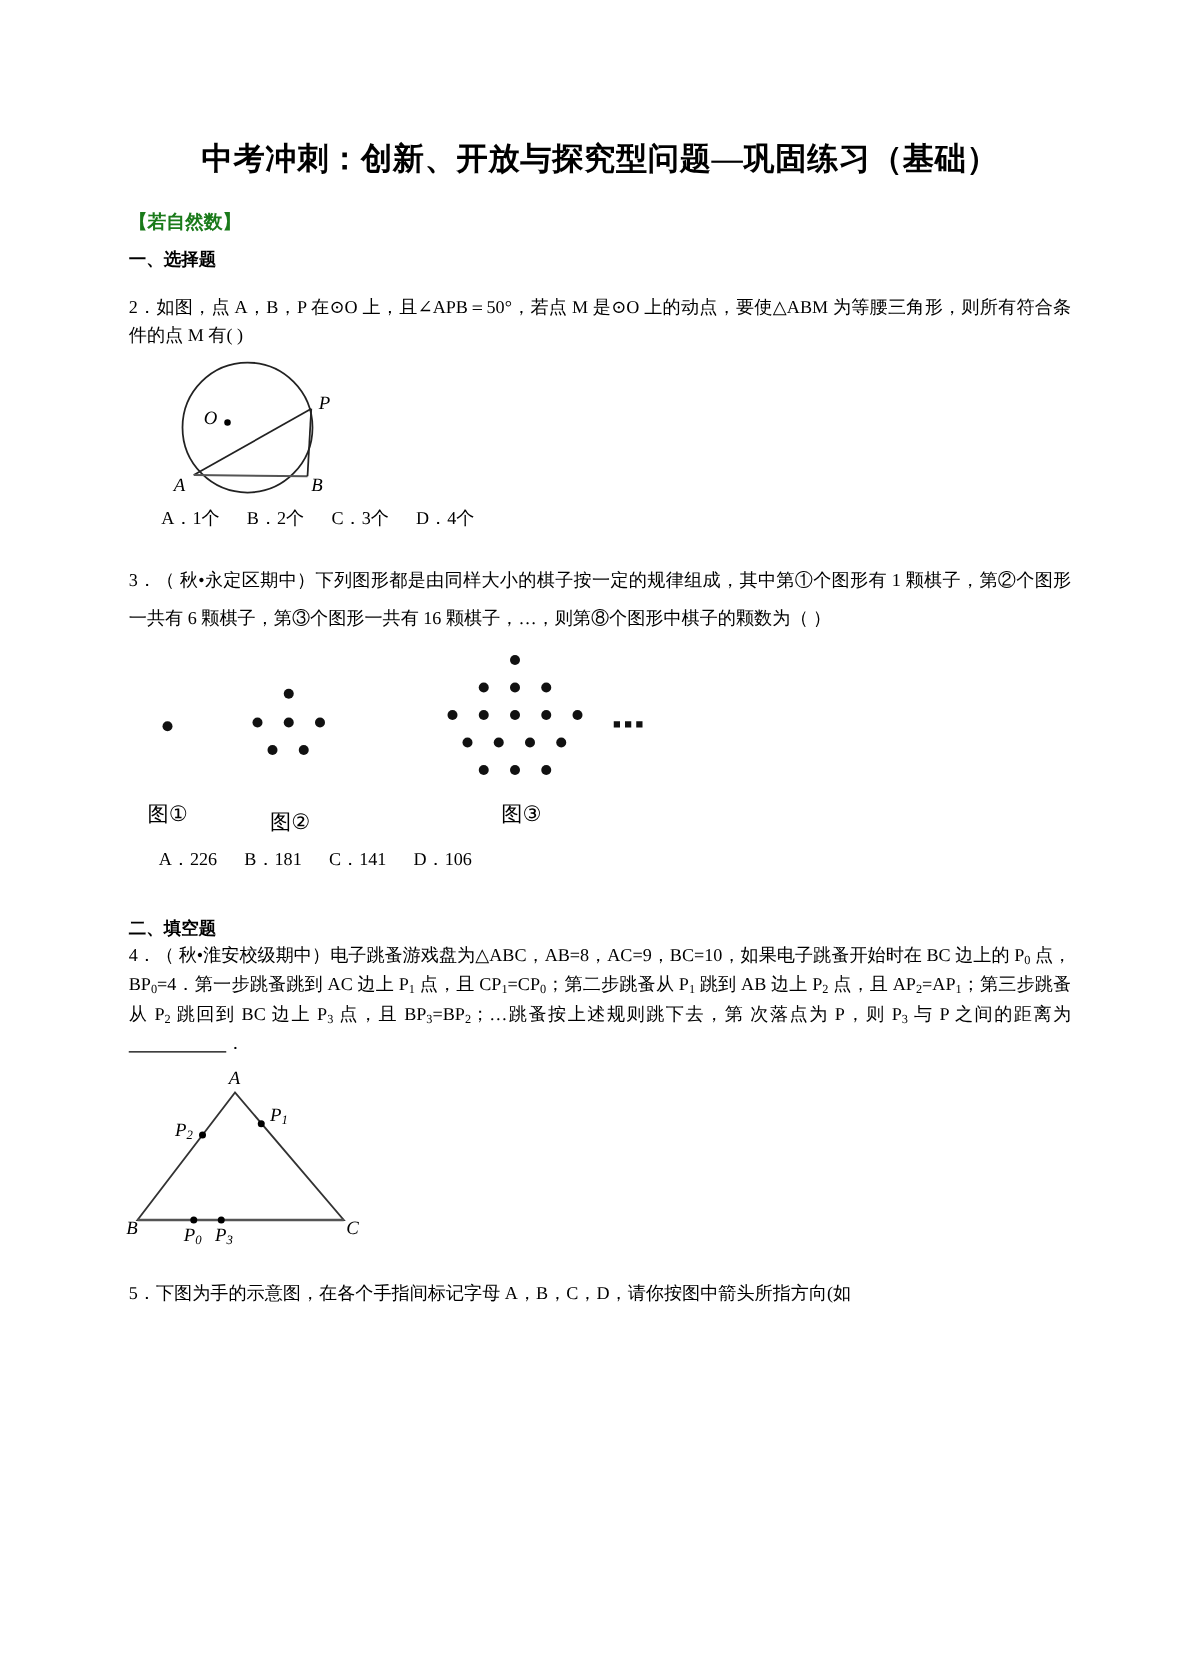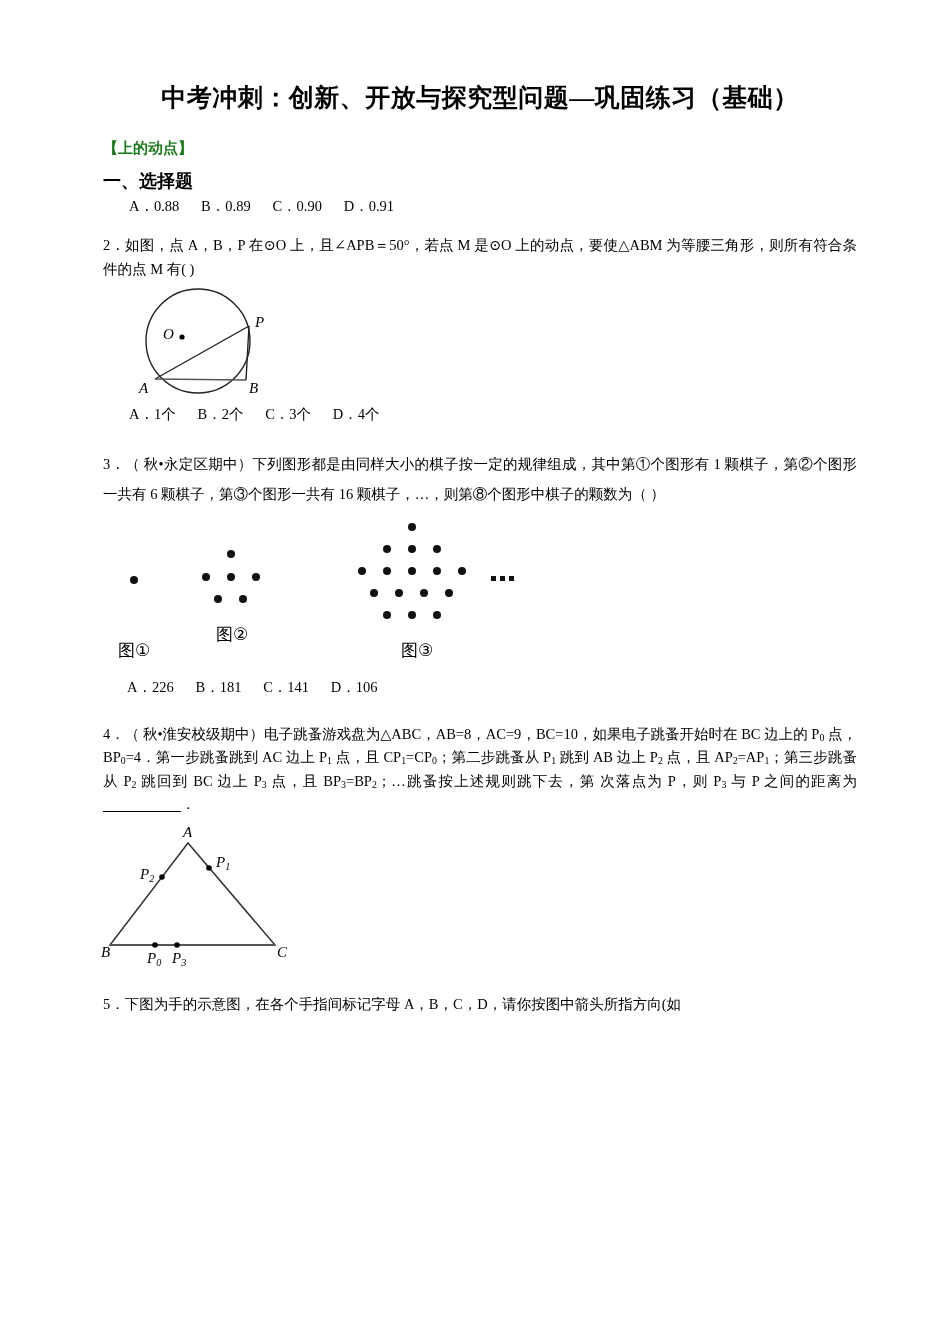--- a/index.html
+++ b/index.html
@@ -28,36 +28,36 @@
     width: 754px;
   }
 
   
   .doc-title {
     font-size: 25px;
     font-weight: bold;
     text-align: center;
     letter-spacing: 0.5px;
     margin: 0;
-    padding-top: 82px;
+    padding-top: 112px;
     line-height: 1.3;
     font-family: "Liberation Serif", "DejaVu Serif", serif;
   }
 
   
   .green-head {
     font-size: 15px;
     font-weight: bold;
     margin-top: 22px;
     line-height: 1.5;
   }
 
   
   .sub-head {
-    font-size: 18px;
+    font-size: 14px;
     font-weight: bold;
     margin-top: 9px;
     line-height: 1.5;
   }
 
   
   .q {
     font-size: 14.5px;
     line-height: 1.62;
     text-align: justify;
@@ -124,25 +124,24 @@
   svg { display: block; overflow: visible; }
 </style>
 </head>
 <body>
 
 <div class="page">
   <div class="content">
 
     <div class="doc-title">中考冲刺：创新、开放与探究型问题—巩固练习（基础）</div>
 
-    <div class="green-head" style="color:#1a7a1a">【上的动点】</div>
+    <div class="green-head" style="color:#1a7a1a">【若自然数】</div>
 
     <div class="sub-head">一、选择题</div>
 
-    <div class="opts">A．0.88      B．0.89      C．0.90      D．0.91</div>
 
     <div class="gap-md"></div>
 
     <div class="q">2．如图，点 A，B，P 在⊙O 上，且∠APB＝50°，若点 M 是⊙O 上的动点，要使△ABM 为等腰三角形，则所有符合条件的点 M 有(      )</div>
 
     <div class="fig fig-circle">
       <svg width="220" height="118" viewBox="0 0 220 118">
         <circle cx="95" cy="56" r="52" fill="none" stroke="#222" stroke-width="1.4"></circle>
 
         <line x1="52" y1="94" x2="146" y2="41" stroke="#222" stroke-width="1.4"></line>
@@ -202,28 +201,29 @@
         <span class="dot" style="left:330px; top:95px;"></span>
       </div>
 
       <div>
         <span class="ell" style="left:388px; top:60px;"></span>
         <span class="ell" style="left:397px; top:60px;"></span>
         <span class="ell" style="left:406px; top:60px;"></span>
       </div>
 
       <span class="lbl-cn" style="left:15px;  top:126px;">图①</span>
-      <span class="lbl-cn" style="left:113px; top:110px;">图②</span>
+      <span class="lbl-cn" style="left:113px; top:132px;">图②</span>
       <span class="lbl-cn" style="left:298px; top:126px;">图③</span>
     </div>
 
     <div class="opts" style="padding-left:24px">A．226      B．181      C．141      D．106</div>
 
     <div class="gap-lg"></div>
 
+    <div class="sub-head">二、填空题</div>
 
     <div class="q">4．（ 秋•淮安校级期中）电子跳蚤游戏盘为△ABC，AB=8，AC=9，BC=10，如果电子跳蚤开始时在 BC 边上的 P<sub>0</sub> 点，BP<sub>0</sub>=4．第一步跳蚤跳到 AC 边上 P<sub>1</sub> 点，且 CP<sub>1</sub>=CP<sub>0</sub>；第二步跳蚤从 P<sub>1</sub> 跳到 AB 边上 P<sub>2</sub> 点，且 AP<sub>2</sub>=AP<sub>1</sub>；第三步跳蚤从 P<sub>2</sub> 跳回到 BC 边上 P<sub>3</sub> 点，且 BP<sub>3</sub>=BP<sub>2</sub>；…跳蚤按上述规则跳下去，第 次落点为 P，则 P<sub>3</sub> 与 P 之间的距离为<span class="blank-line"></span>．</div>
 
     <div class="fig fig-tri">
       <svg width="230" height="130" viewBox="0 0 230 130">
 
         <polygon points="85,22 7,124 172,124" fill="none" stroke="#333" stroke-width="1.5"></polygon>
         <line x1="7" y1="124" x2="172" y2="124" stroke="#555" stroke-width="2"></line>
 
         <circle cx="59" cy="56" r="2.8" fill="#000"></circle>

